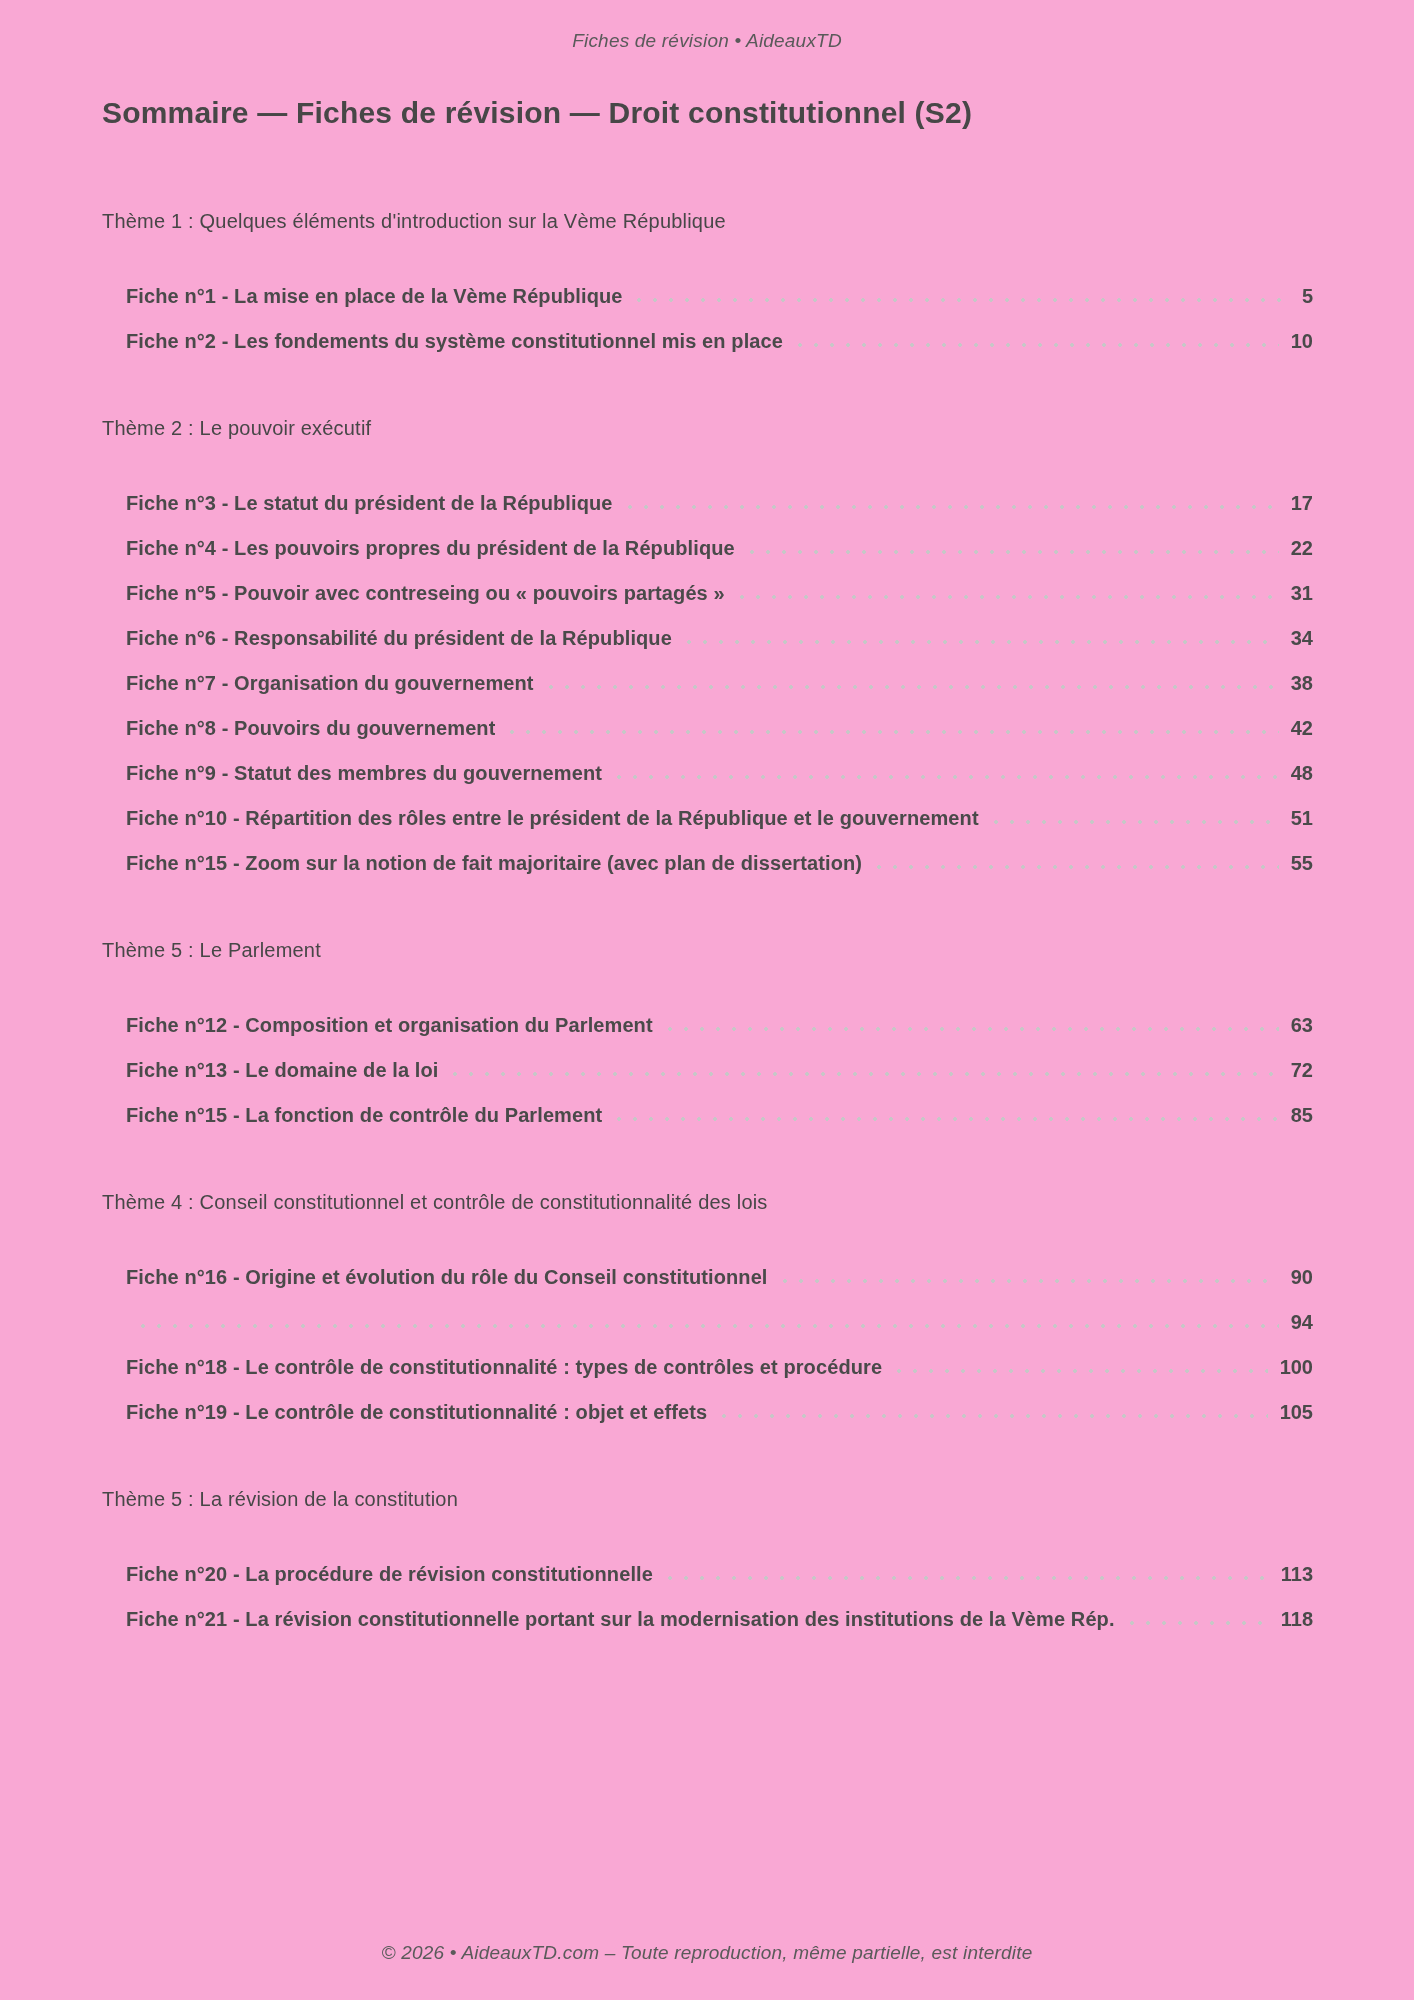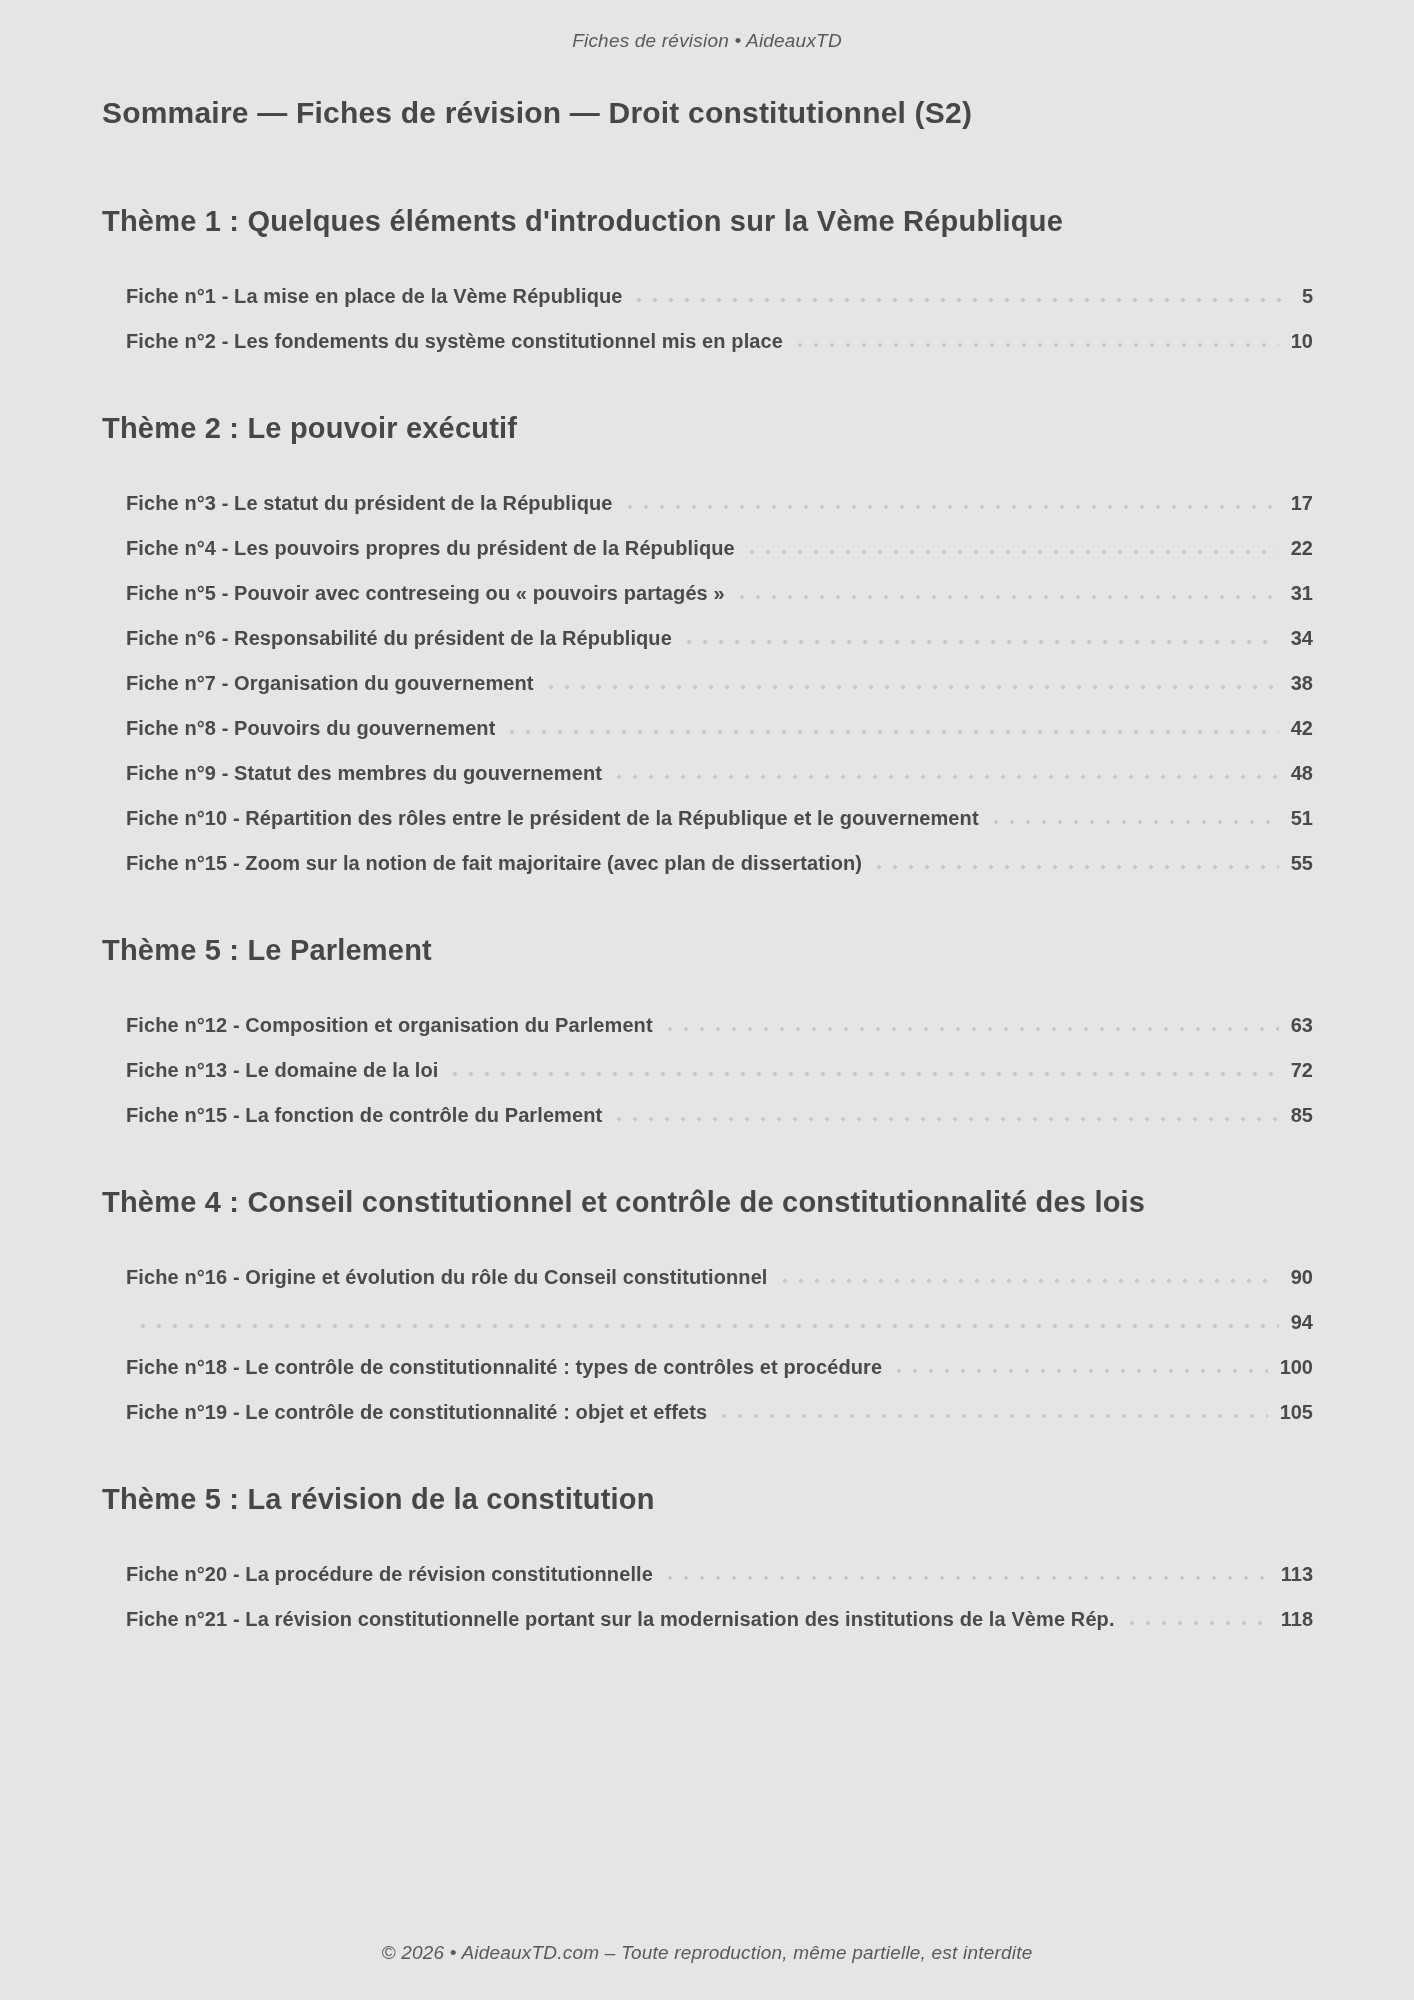--- a/index.html
+++ b/index.html
@@ -7,21 +7,21 @@
   html, body { background: #ffffff; }
   body {
     font-family: "Liberation Sans", "DejaVu Sans", sans-serif;
     color: #484848;
   }
   .page {
     position: relative;
     width: 1414px;
     height: 2000px;
     margin: 0 auto;
-    background: #e5e5e5;
+    background: #f9a8d4;
     overflow: hidden;
   }
   .doc-header {
     padding-top: 30px;
     text-align: center;
     font-style: italic;
     font-size: 19px;
     color: #5a5a5a;
     letter-spacing: 0.2px;
   }
@@ -30,22 +30,22 @@
     font-size: 30px;
     font-weight: 700;
     color: #474747;
     letter-spacing: 0.2px;
   }
   .toc {
     margin: 0 101px 0 102px; 
   }
   .theme-heading {
     margin-top: 56px;
-    font-size: 29px;
-    font-weight: 700;
+    font-size: 20px;
+    font-weight: 400;
     color: #474747;
     line-height: 34px;
     letter-spacing: 0.2px;
   }
   .toc-section:first-child .theme-heading { margin-top: 74px; }
   .rows { margin-top: 44px; margin-left: 24px; }
   .toc-row {
     display: flex;
     align-items: center;
     height: 28px;

